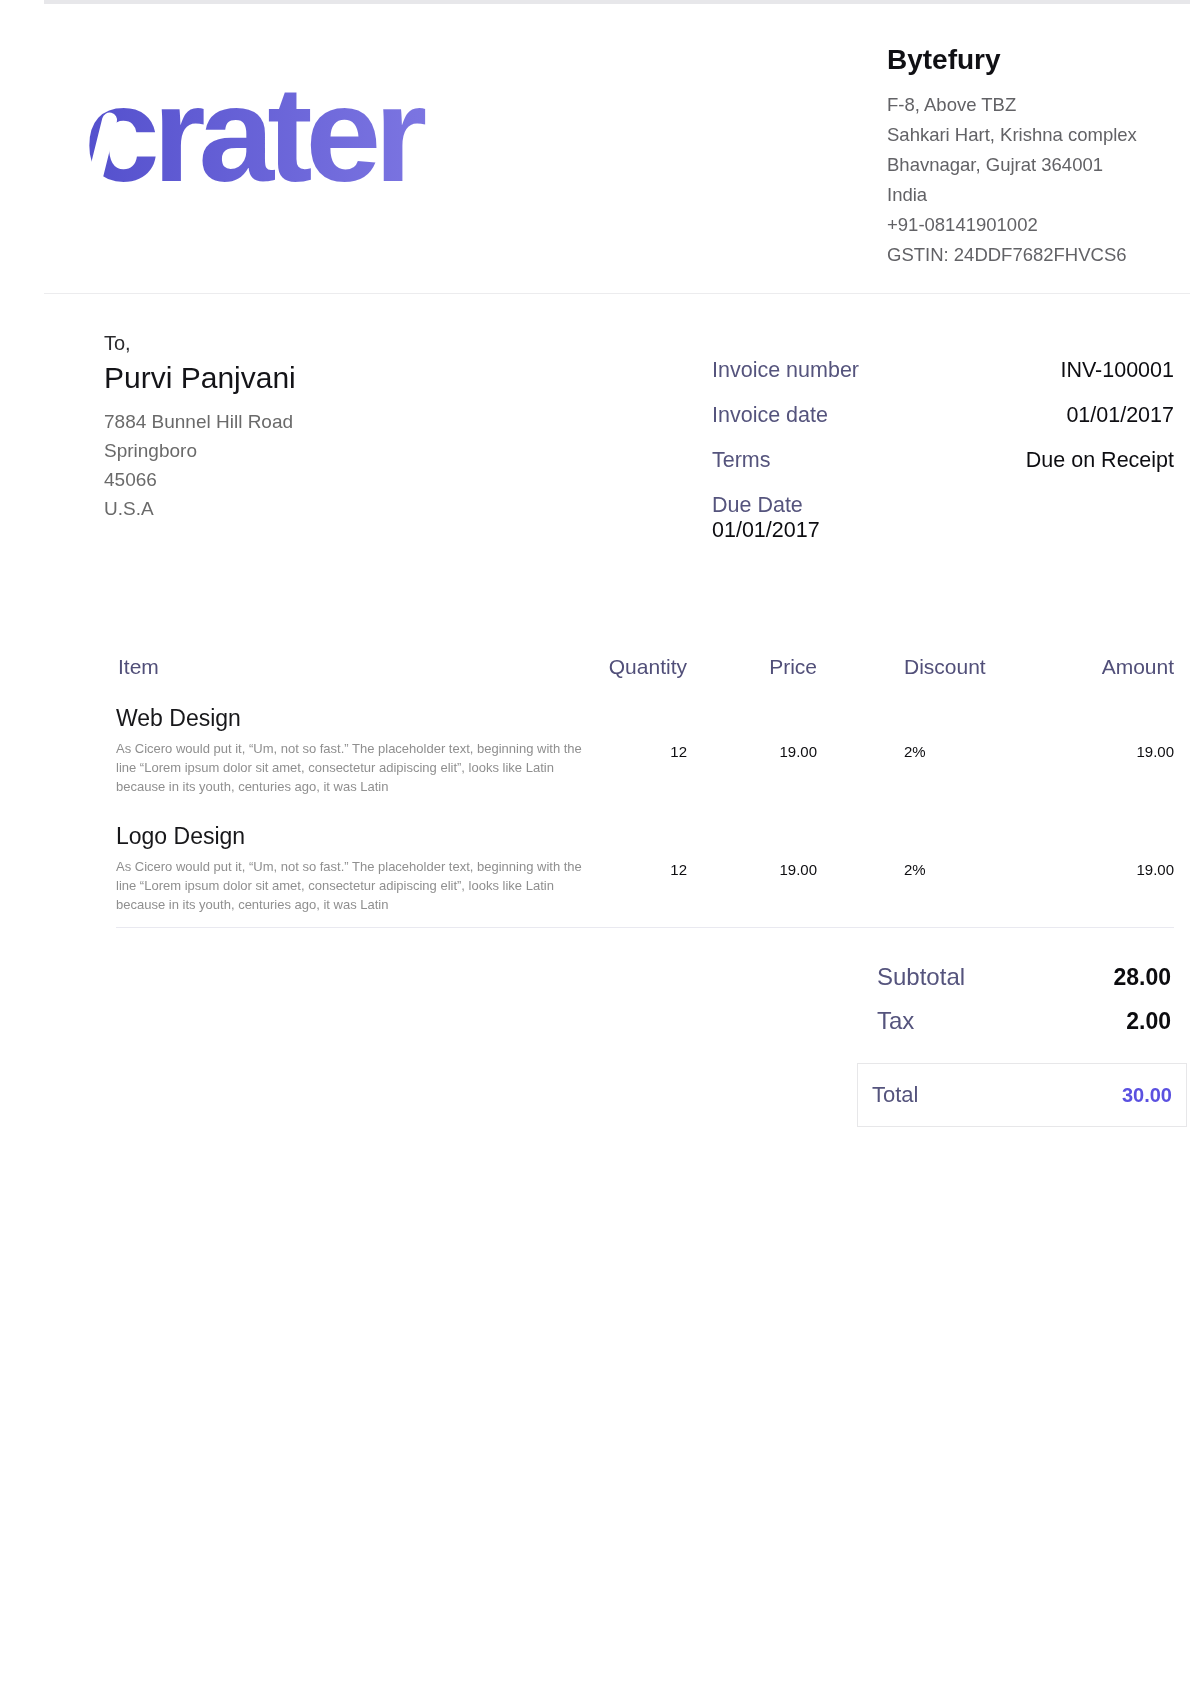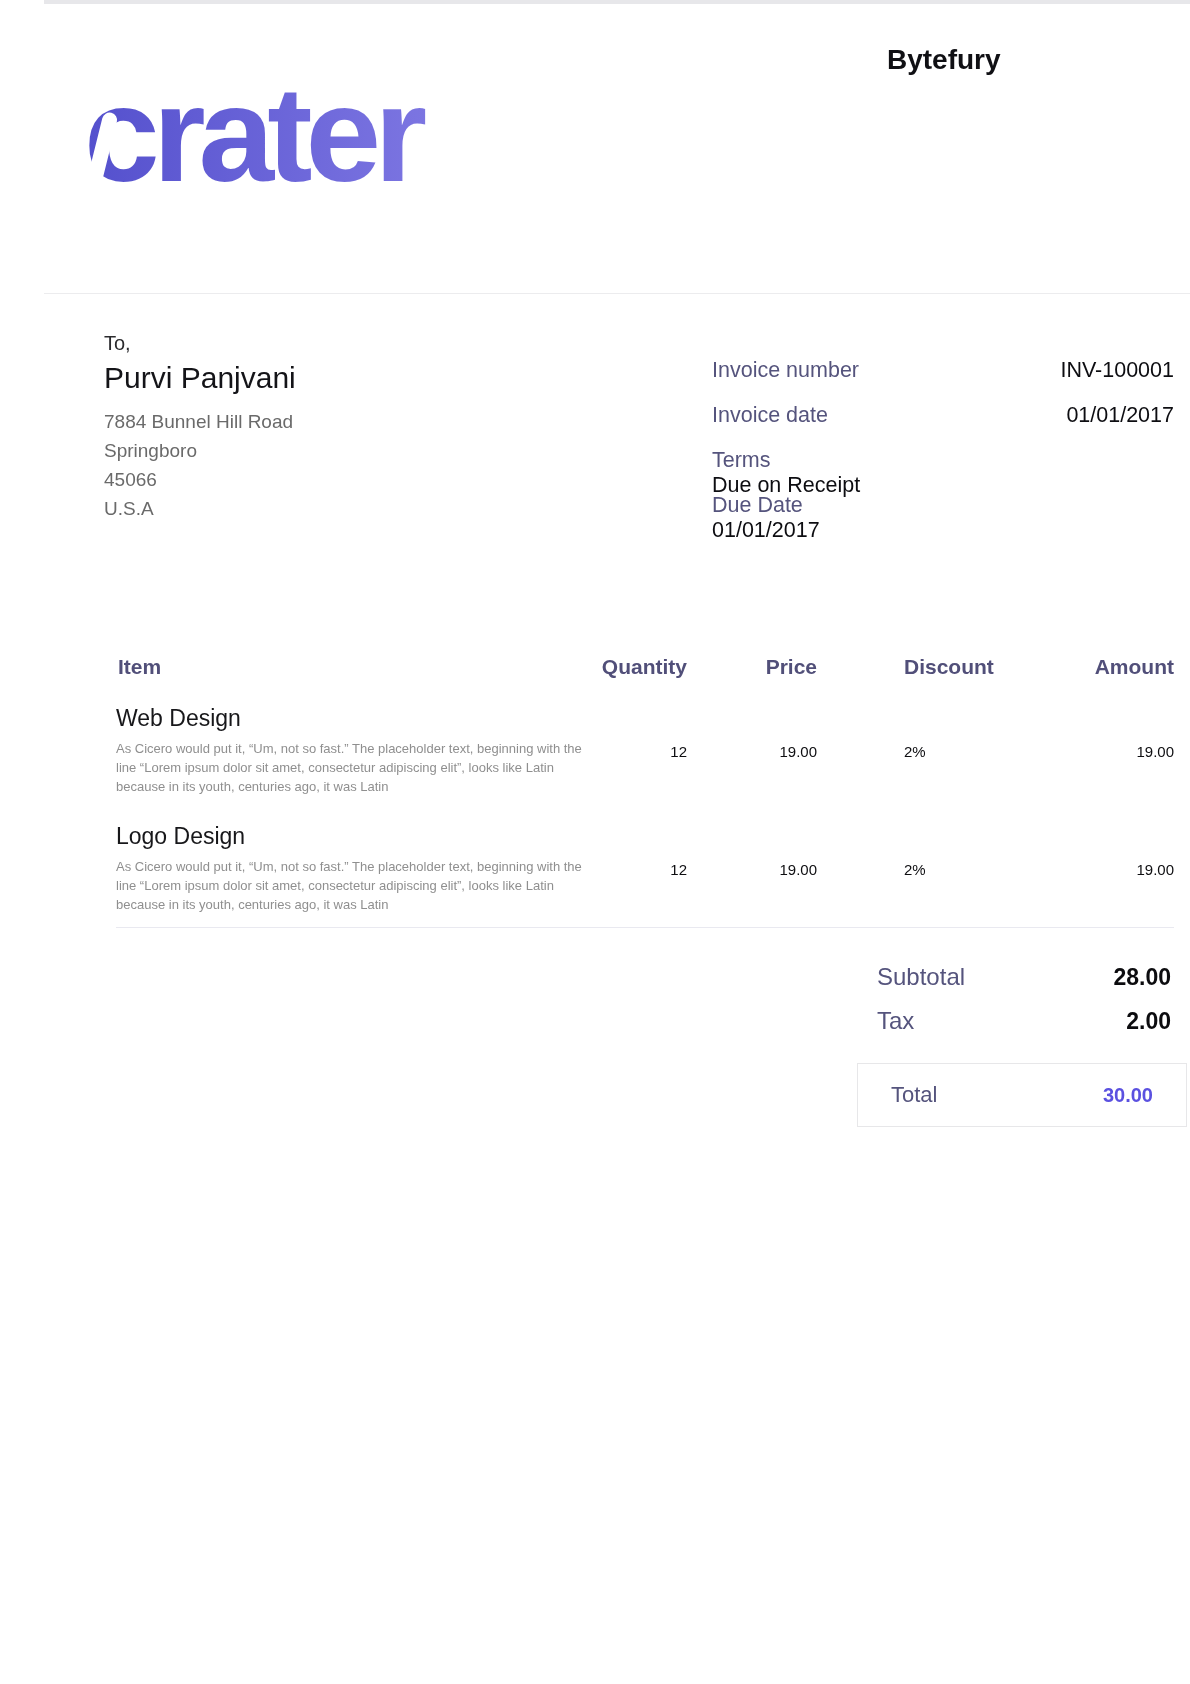--- a/index.html
+++ b/index.html
@@ -26,28 +26,28 @@
   .company-address { margin-top:14px; font-size:18.5px; line-height:30px; color:#626266; }
 
   
   .billto { position:absolute; left:60px; top:332px; }
   .to-label { font-size:20px; color:#2b2b2e; }
   .to-name  { margin-top:6px; font-size:30px; color:#141418; }
   .to-address { margin-top:12px; font-size:19px; line-height:29px; color:#6a6a6a; }
 
   
   .meta-row { position:absolute; left:668px; width:462px; display:flex; justify-content:space-between; align-items:baseline; }
-  .meta-1 { top:358px; } .meta-2 { top:403px; } .meta-3 { top:448px;flex-direction:column; } .meta-4 { top:493px;flex-direction:column; }
+  .meta-1 { top:358px; } .meta-2 { top:403px; } .meta-3 { top:448px; } .meta-4 { top:493px;flex-direction:column; }
   .meta-label { font-size:21.5px; color:#55547d;text-align:right; }
   .meta-value { font-size:21.5px; color:#0d0d11; }
 
   
   .items { position:absolute; left:72px; top:655px; width:1058px; height:290px; }
   .thead { position:absolute; top:0; left:0; width:1058px; height:30px; }
-  .th { position:absolute; font-size:21px; font-weight:700; color:#514f79; }
+  .th { position:absolute; font-size:21px; font-weight:400; color:#514f79; }
   .th-item     { left:2px; }
   .th-quantity { right:487px; }
   .th-price    { right:357px; }
   .th-discount { left:788px; }
   .th-amount   { right:0; }
 
   .trow { position:absolute; left:0; width:1058px; height:110px; }
   .trow-1 { top:50px; } .trow-2 { top:168px; }
   .item-name { font-size:23px; color:#17171a; }
   .item-desc { margin-top:7px; width:478px; font-size:13px; line-height:19px; color:#8f8f8f; }
@@ -60,39 +60,47 @@
 
   
   .totals { position:absolute; left:813px; top:955px; width:330px; height:180px; }
   .total-line { position:absolute; left:20px; right:16px; display:flex; justify-content:space-between; align-items:center; height:32px; }
   .line-subtotal { top:6px; } .line-tax { top:50px; }
   .totals-label { font-size:24px; color:#55547d; }
   .totals-value { font-size:23px; font-weight:700; color:#0c0c0f; }
   .total-box {
     position:absolute; top:108px; left:0; width:330px; height:64px; box-sizing:border-box;
     border:1px solid #e7e7e9; background:#fff; display:flex; align-items:center;
-    justify-content:space-between; padding:0 33px;
+    justify-content:space-between; padding:0 14px;
   }
   .total-box-label { font-size:22px; color:#55547d; }
   .total-box-value { font-size:20px; font-weight:700; color:#5b51e0; }
 </style>
 </head>
 <body>
 
 <div class="page">
   <div class="top-strip"></div>
 
   <header class="header">
     <div class="logo">
       <span class="logo-text">crater</span>
       <span class="logo-slash slash-c"></span>
       <span class="logo-slash slash-r"></span>
     </div>
     <div class="company">
       <div class="company-name">Bytefury</div>
+      <div class="company-address">
+        <div>F-8, Above TBZ</div>
+        <div>Sahkari Hart, Krishna complex</div>
+        <div>Bhavnagar, Gujrat 364001</div>
+        <div>India</div>
+        <div>+91-08141901002</div>
+        <div>GSTIN: 24DDF7682FHVCS6</div>
+      </div>
     </div>
   </header>
 
   <section class="billto">
     <div class="to-label">To,</div>
     <div class="to-name">Purvi Panjvani</div>
     <div class="to-address">
       <div>7884 Bunnel Hill Road</div>
       <div>Springboro</div>
       <div>45066</div>

